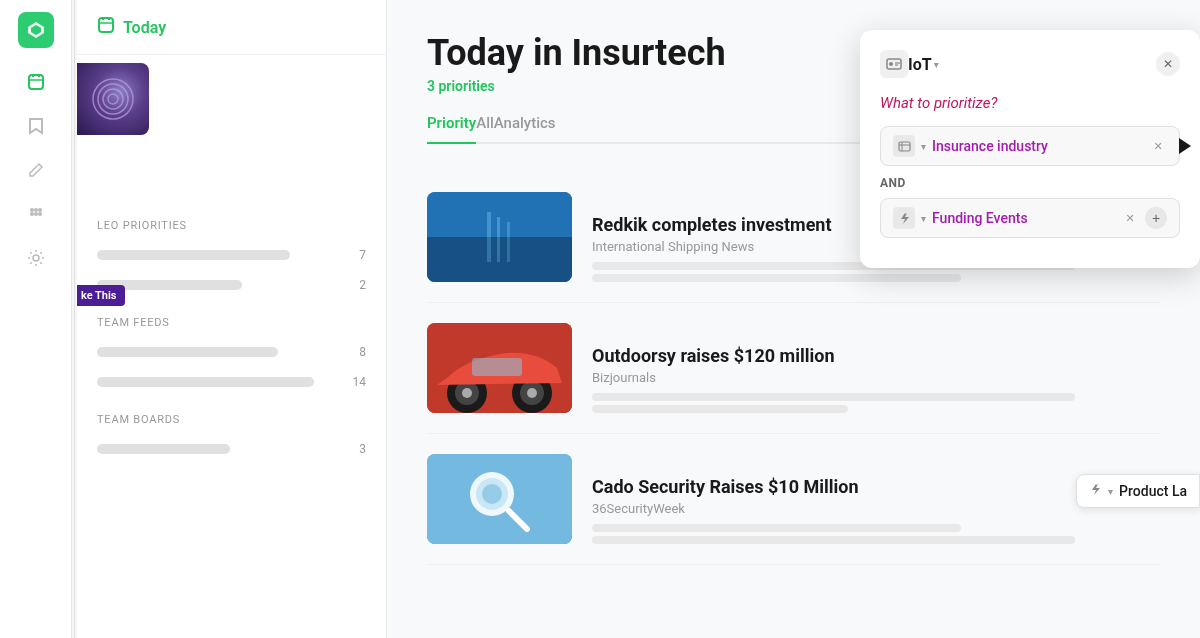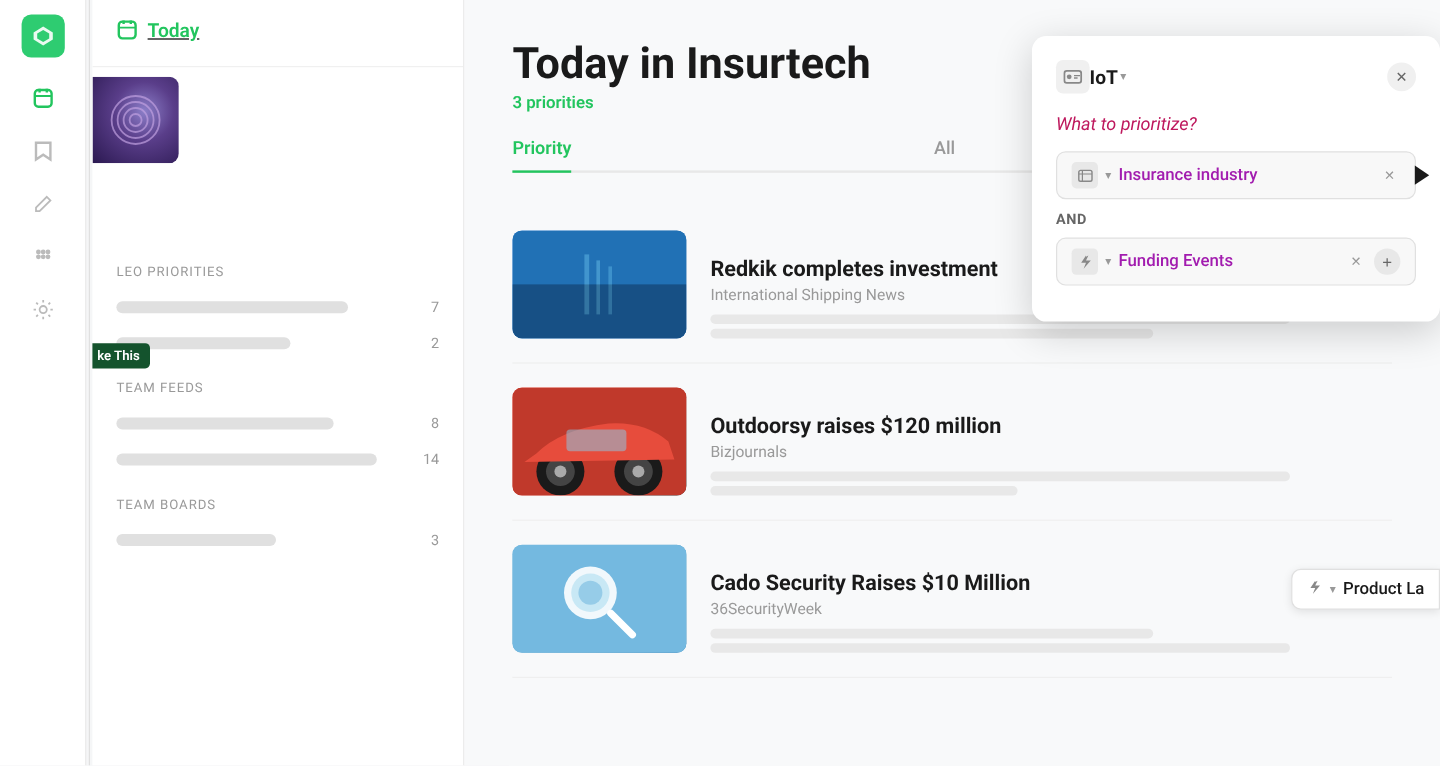--- a/index.html
+++ b/index.html
@@ -50,41 +50,40 @@
     .left-panel {
       width: 310px;
       background: #fff;
       border-right: 1px solid #e8e8e8;
       flex-shrink: 0;
       overflow: hidden;
       position: relative;
     }
     .left-panel-header {
       display: flex;
-      align-items: flex-start;
+      align-items: center;
       padding: 16px 20px;
       border-bottom: 1px solid #f0f0f0;
-      text-decoration: underline;
     }
     .today-label {
       font-size: 16px;
       font-weight: 600;
       color: #22c55e;
       margin-left: 8px;
     }
     .today-icon {
       color: #22c55e;
       font-size: 18px;
     }
 
     .make-this-badge {
       position: absolute;
       top: 230px;
       left: -4px;
-      background: #14532d;
+      background: #4c1d95;
       color: #fff;
       font-size: 11px;
       font-weight: 600;
       padding: 4px 8px;
       border-radius: 0 4px 4px 0;
       white-space: nowrap;
       z-index: 10;
     }
 
     .section-label {
@@ -137,21 +136,20 @@
       font-size: 14px;
       font-weight: 600;
       color: #22c55e;
       margin-bottom: 20px;
     }
 
     .tabs {
       display: flex;
       border-bottom: 2px solid #e8e8e8;
       margin-bottom: 28px;
-      justify-content: space-between;
     }
     .tab {
       font-size: 15px;
       font-weight: 500;
       color: #999;
       padding-bottom: 10px;
       cursor: pointer;
       position: relative;
       border-bottom: 2px solid transparent;
       margin-bottom: -2px;

